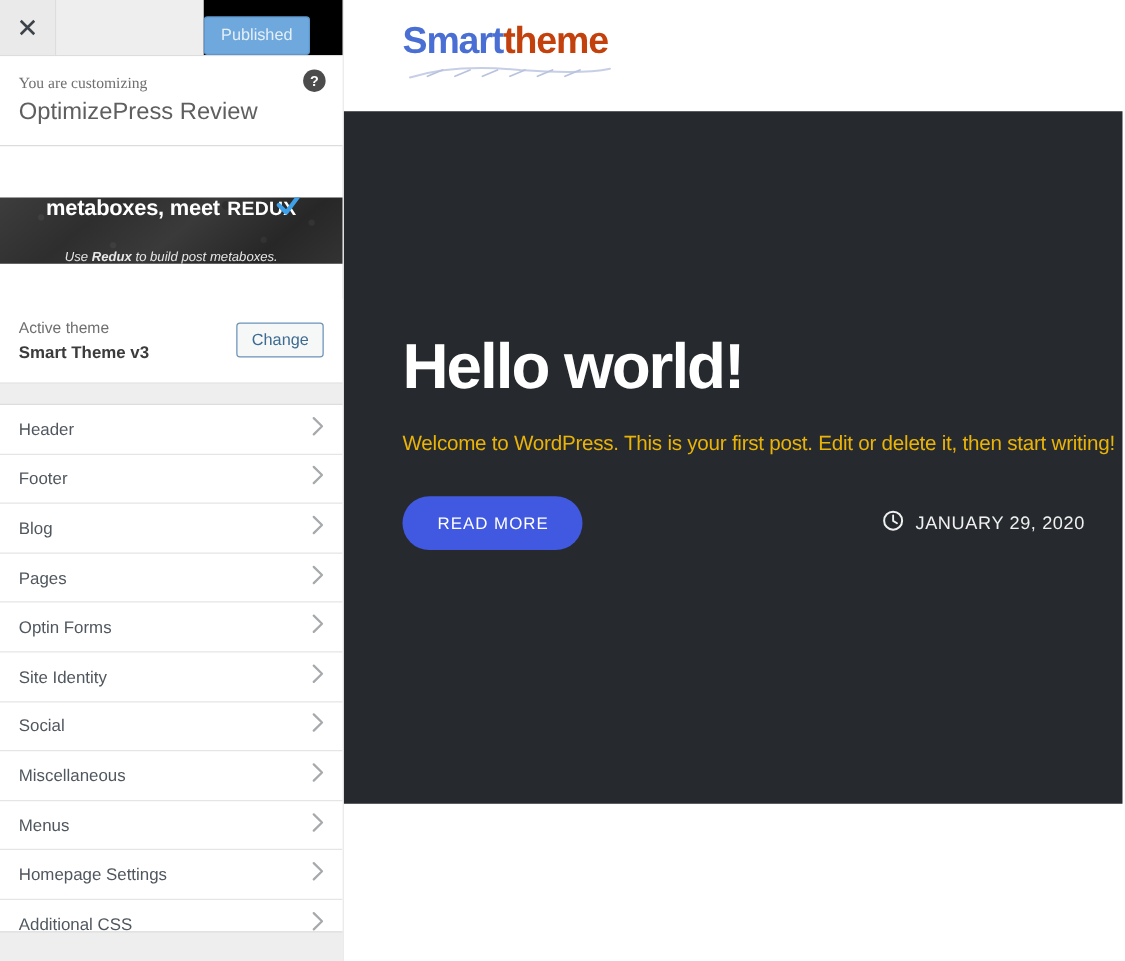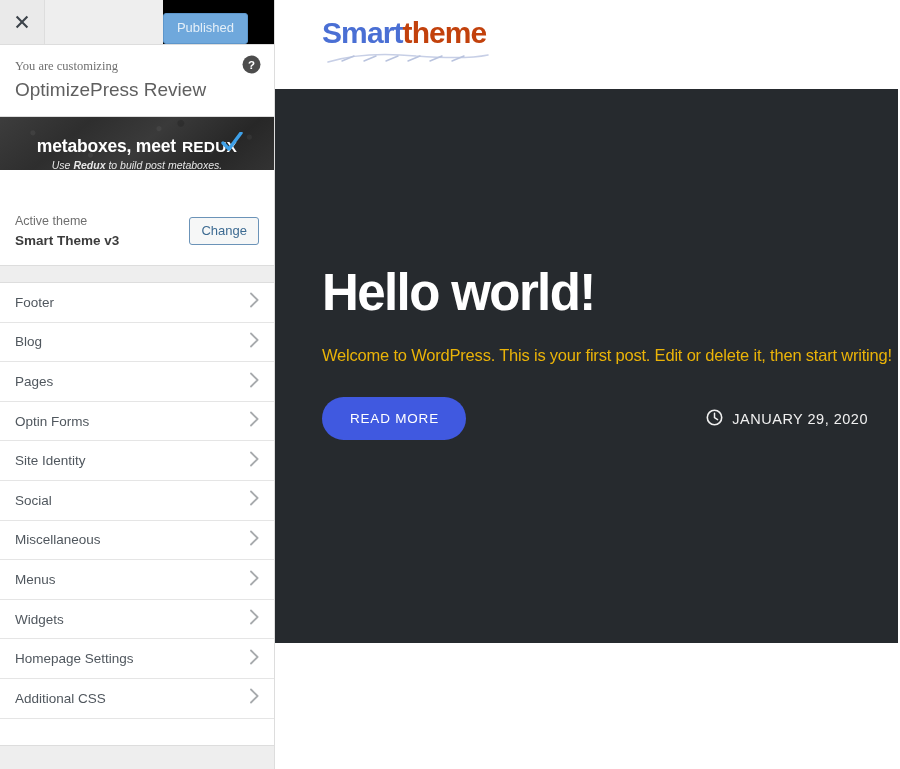--- a/index.html
+++ b/index.html
@@ -74,22 +74,22 @@
     background:
       radial-gradient(circle at 12% 30%, rgba(255,255,255,.055) 0 2px, transparent 3px),
       radial-gradient(circle at 33% 72%, rgba(255,255,255,.05) 0 2px, transparent 3px),
       radial-gradient(circle at 58% 22%, rgba(255,255,255,.05) 0 2px, transparent 3px),
       radial-gradient(circle at 77% 64%, rgba(255,255,255,.045) 0 2px, transparent 3px),
       radial-gradient(circle at 91% 38%, rgba(255,255,255,.05) 0 2px, transparent 3px),
       radial-gradient(circle at 22% 88%, rgba(0,0,0,.18) 0 3px, transparent 4px),
       radial-gradient(circle at 66% 12%, rgba(0,0,0,.16) 0 3px, transparent 4px),
       linear-gradient(140deg, #3d3d3d 0%, #2e2e2e 28%, #3a3a3a 52%, #272727 78%, #333333 100%);
     display: flex; flex-direction: column;
-    align-items: center; justify-content: flex-end;
-    overflow: hidden; position: relative; cursor: pointer;
+    align-items: center; justify-content: space-between;
+    overflow: hidden; position: relative; cursor: pointer; margin-top: 41px;
   }
   .redux-line1 {
     color: #ffffff; font-size: 17.5px; font-weight: bold;
     letter-spacing: -0.2px; line-height: 1; white-space: nowrap;
     display: flex; align-items: baseline;
   }
   .redux-word-redux {
     font-size: 15.5px; letter-spacing: 0.2px; margin-left: 6px;
     position: relative; display: inline-block;
   }
@@ -224,20 +224,26 @@
         <div class="theme-label">Active theme</div>
         <div class="theme-name">Smart Theme v3</div>
       </div>
       <button class="change-btn">Change</button>
     </div>
 
     <div class="gap-strip"></div>
 
     <nav class="nav-list">
         <div class="nav-item">
+          <span class="nav-label">Header</span>
+          <span class="chev"><svg width="11" height="16" viewBox="0 0 11 16" aria-hidden="true">
+              <path d="M2 1.5 L8.6 8 L2 14.5" stroke="#a7aaad" stroke-width="1.8" fill="none" stroke-linecap="round" stroke-linejoin="round"></path>
+            </svg></span>
+        </div>
+        <div class="nav-item">
           <span class="nav-label">Footer</span>
           <span class="chev"><svg width="11" height="16" viewBox="0 0 11 16" aria-hidden="true">
               <path d="M2 1.5 L8.6 8 L2 14.5" stroke="#a7aaad" stroke-width="1.8" fill="none" stroke-linecap="round" stroke-linejoin="round"></path>
             </svg></span>
         </div>
         <div class="nav-item">
           <span class="nav-label">Blog</span>
           <span class="chev"><svg width="11" height="16" viewBox="0 0 11 16" aria-hidden="true">
               <path d="M2 1.5 L8.6 8 L2 14.5" stroke="#a7aaad" stroke-width="1.8" fill="none" stroke-linecap="round" stroke-linejoin="round"></path>
             </svg></span>
@@ -267,26 +273,20 @@
             </svg></span>
         </div>
         <div class="nav-item">
           <span class="nav-label">Miscellaneous</span>
           <span class="chev"><svg width="11" height="16" viewBox="0 0 11 16" aria-hidden="true">
               <path d="M2 1.5 L8.6 8 L2 14.5" stroke="#a7aaad" stroke-width="1.8" fill="none" stroke-linecap="round" stroke-linejoin="round"></path>
             </svg></span>
         </div>
         <div class="nav-item">
           <span class="nav-label">Menus</span>
-          <span class="chev"><svg width="11" height="16" viewBox="0 0 11 16" aria-hidden="true">
-              <path d="M2 1.5 L8.6 8 L2 14.5" stroke="#a7aaad" stroke-width="1.8" fill="none" stroke-linecap="round" stroke-linejoin="round"></path>
-            </svg></span>
-        </div>
-        <div class="nav-item">
-          <span class="nav-label">Widgets</span>
           <span class="chev"><svg width="11" height="16" viewBox="0 0 11 16" aria-hidden="true">
               <path d="M2 1.5 L8.6 8 L2 14.5" stroke="#a7aaad" stroke-width="1.8" fill="none" stroke-linecap="round" stroke-linejoin="round"></path>
             </svg></span>
         </div>
         <div class="nav-item">
           <span class="nav-label">Homepage Settings</span>
           <span class="chev"><svg width="11" height="16" viewBox="0 0 11 16" aria-hidden="true">
               <path d="M2 1.5 L8.6 8 L2 14.5" stroke="#a7aaad" stroke-width="1.8" fill="none" stroke-linecap="round" stroke-linejoin="round"></path>
             </svg></span>
         </div>

